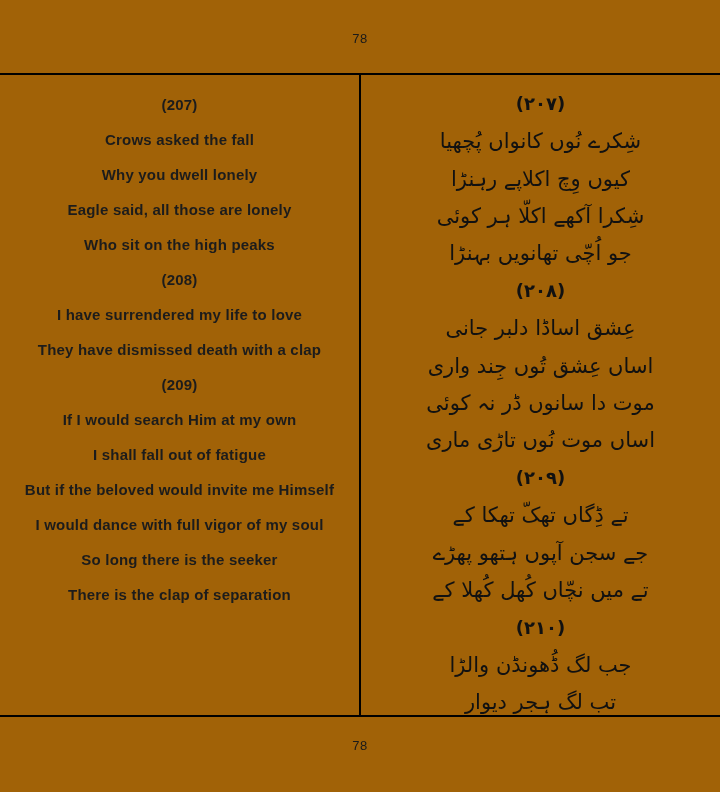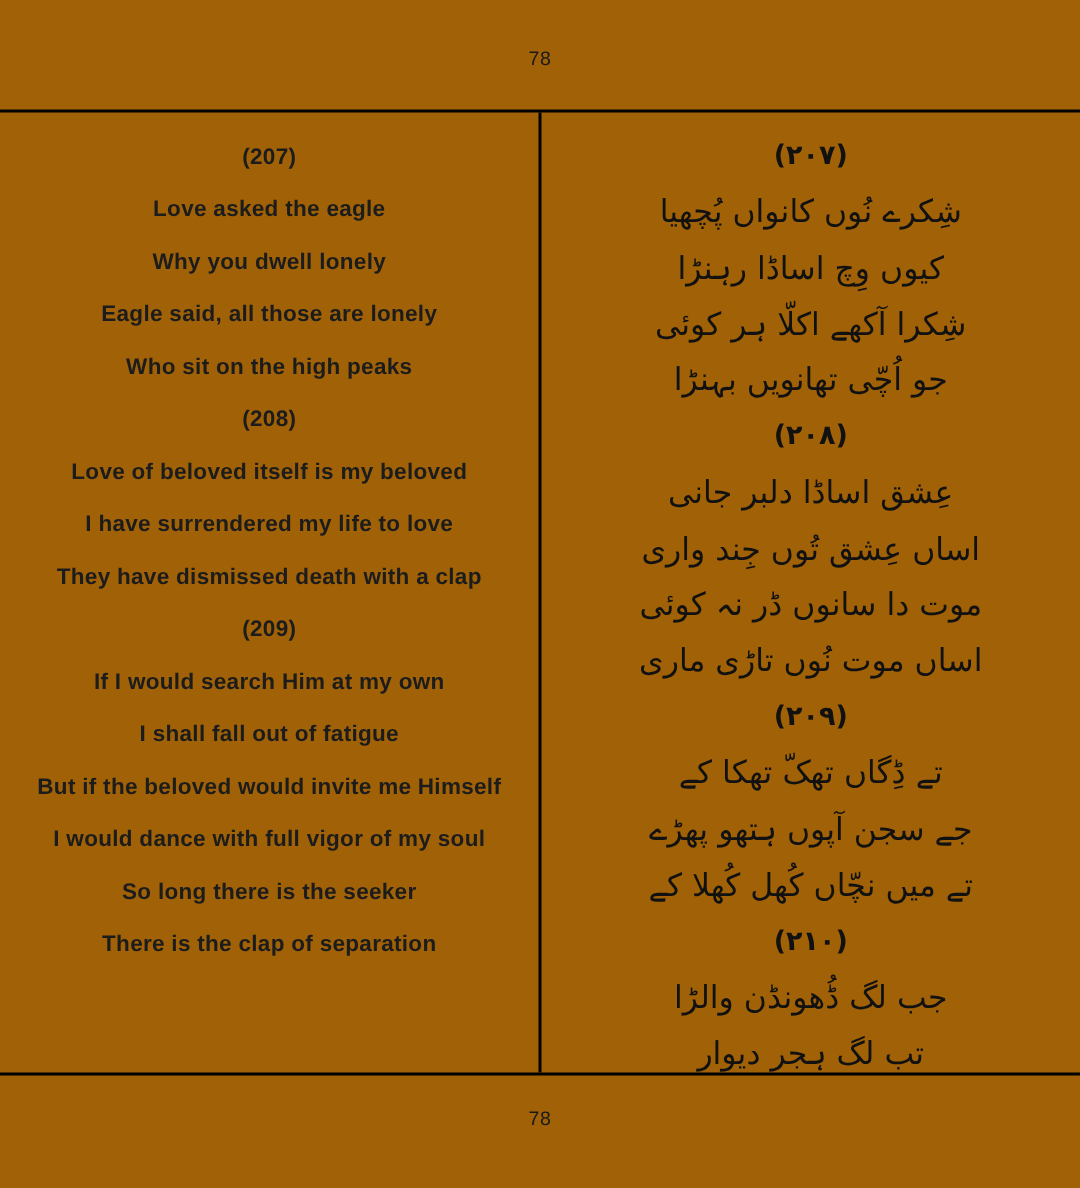--- a/index.html
+++ b/index.html
@@ -74,44 +74,43 @@
 <body>
 
 <div class="page">
 
   <div class="pageno top">78</div>
 
   <div class="sheet">
 
     <div class="col english">
       <div class="row num">(207)</div>
-      <div class="row">Love asked the eagle</div>
+      <div class="row">Crows asked the fall</div>
       <div class="row">Why you dwell lonely</div>
       <div class="row">Eagle said, all those are lonely</div>
       <div class="row">Who sit on the high peaks</div>
 
       <div class="row num">(208)</div>
-      <div class="row">Love of beloved itself is my beloved</div>
       <div class="row">I have surrendered my life to love</div>
       <div class="row">They have dismissed death with a clap</div>
 
       <div class="row num">(209)</div>
       <div class="row">If I would search Him at my own</div>
       <div class="row">I shall fall out of fatigue</div>
       <div class="row">But if the beloved would invite me Himself</div>
       <div class="row">I would dance with full vigor of my soul</div>
 
       <div class="row">So long there is the seeker</div>
       <div class="row">There is the clap of separation</div>
     </div>
 
     <div class="col urdu">
       <div class="row num" dir="rtl">(٢٠٧)</div>
       <div class="row" dir="rtl">شِکرے نُوں کانواں پُچھیا</div>
-      <div class="row" dir="rtl">کیوں وِچ اساڈا رہنڑا</div>
+      <div class="row" dir="rtl">کیوں وِچ اکلاپے رہنڑا</div>
       <div class="row" dir="rtl">شِکرا آکھے اکلّا ہر کوئی</div>
       <div class="row" dir="rtl">جو اُچّی تھانویں بہنڑا</div>
 
       <div class="row num" dir="rtl">(٢٠٨)</div>
       <div class="row" dir="rtl">عِشق اساڈا دلبر جانی</div>
       <div class="row" dir="rtl">اساں عِشق تُوں جِند واری</div>
       <div class="row" dir="rtl">موت دا سانوں ڈر نہ کوئی</div>
       <div class="row" dir="rtl">اساں موت نُوں تاڑی ماری</div>
 
       <div class="row num" dir="rtl">(٢٠٩)</div>

